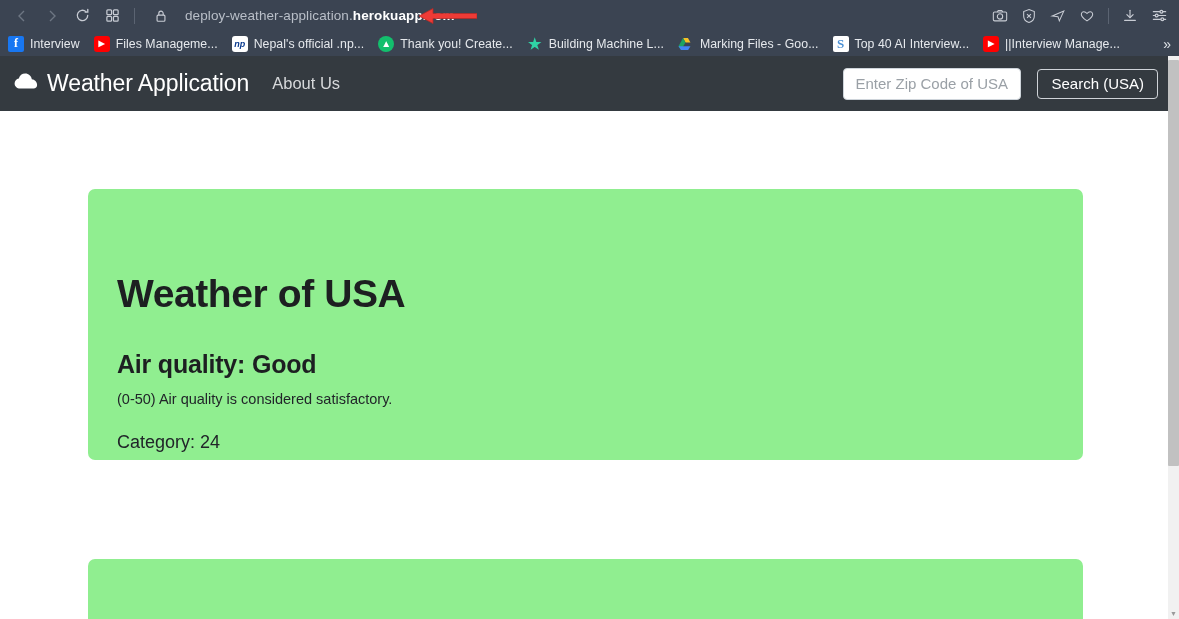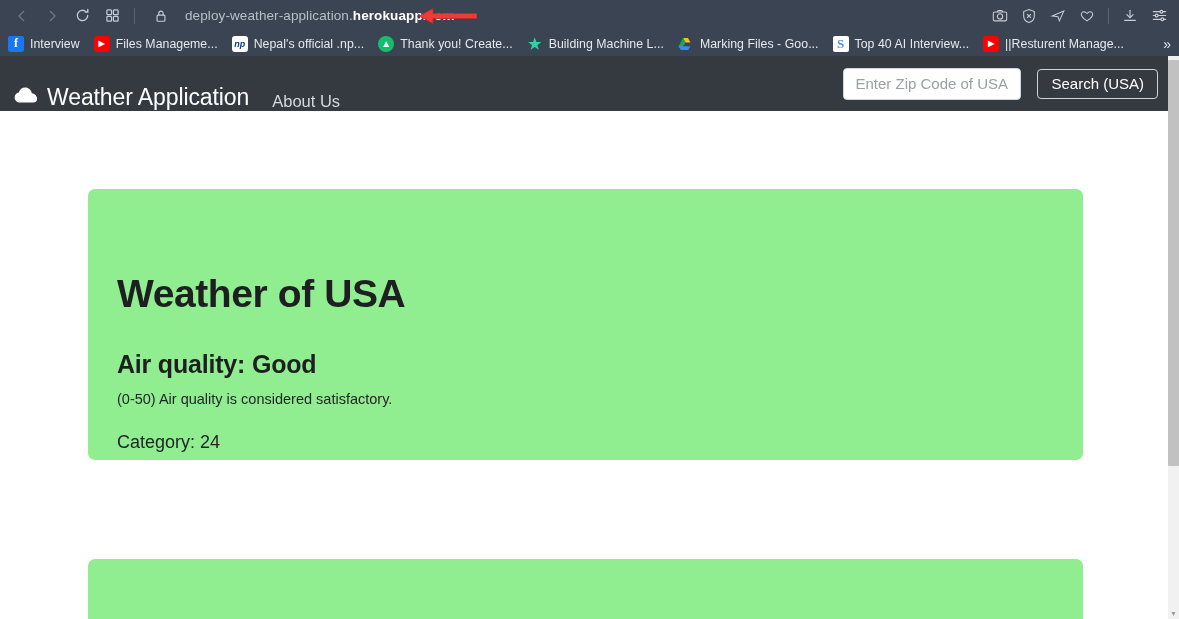--- a/index.html
+++ b/index.html
@@ -151,21 +151,21 @@
     background: #ffffff;
     overflow: hidden;
   }
   .navbar {
     position: absolute;
     left: 0; top: 0;
     width: 1168px;
     height: 55px;
     background: #343a40;
     display: flex;
-    align-items: flex-end;
+    align-items: center;
   }
   .brand {
     display: flex;
     align-items: center;
     gap: 9px;
     margin-left: 14px;
   }
   .brand-name {
     color: #ffffff;
     font-size: 23px;
@@ -412,21 +412,21 @@
           </svg>
       </span>
       <span class="bm-label">Marking Files - Goo...</span>
     </div>
     <div class="bm">
       <span class="bm-ico ico-s">S</span>
       <span class="bm-label">Top 40 AI Interview...</span>
     </div>
     <div class="bm">
       <span class="bm-ico ico-yt">▶</span>
-      <span class="bm-label">||Resturent Manage...</span>
+      <span class="bm-label">||Interview Manage...</span>
     </div>
   </div>
   <div class="bm-overflow">»</div>
 
   <div class="viewport">
 
     <div class="navbar">
       <div class="brand">
         <span>
           <svg width="24" height="17" viewBox="0 0 24 17">

